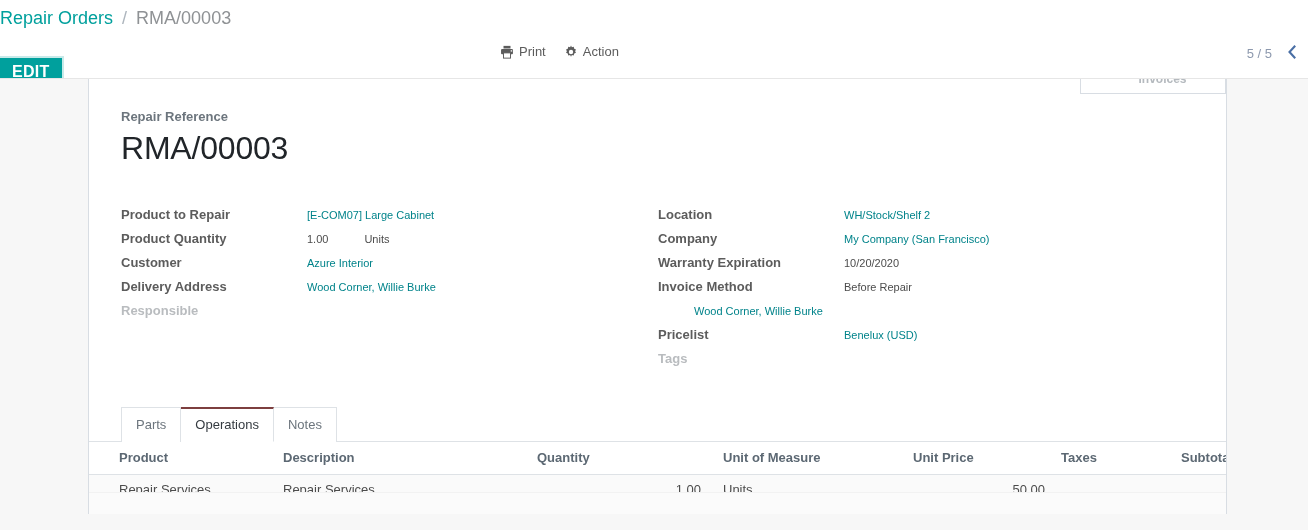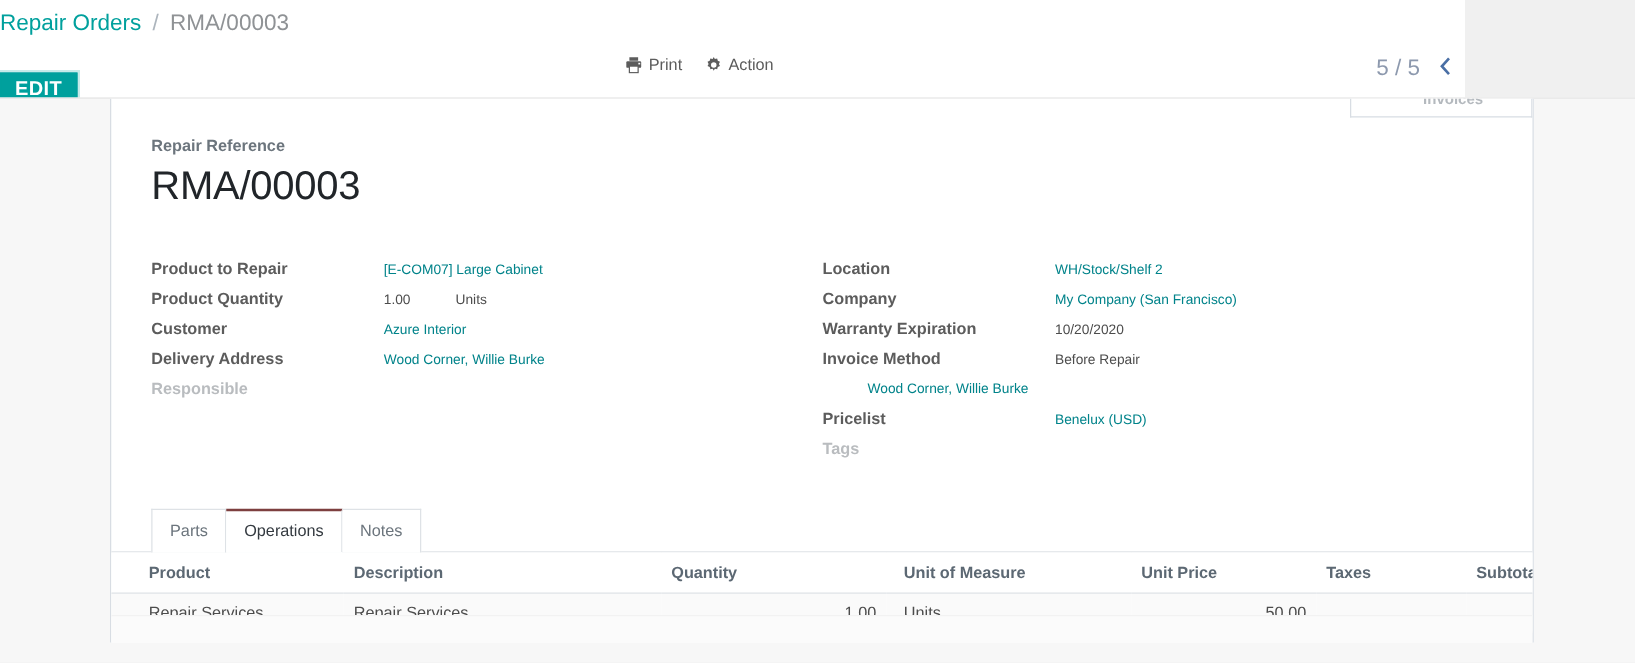--- a/index.html
+++ b/index.html
@@ -10,21 +10,21 @@
     background: #f0f0f0;
     font-family: "Liberation Sans", sans-serif;
     font-size: 13px;
     color: #4c4c4c;
     -webkit-font-smoothing: antialiased;
   }
 
   
   .control-panel {
     background: #ffffff;
-    width: 1172px;
+    width: 1308px;
     height: 78px;
     position: relative;
   }
   .breadcrumb {
     position: absolute;
     left: 0px; top: 6px;
     font-size: 18px;
     line-height: 24px;
     white-space: nowrap;
   }
@@ -89,21 +89,21 @@
 
   .pager {
     position: absolute;
     right: 10px; top: 44px;
     display: flex;
     align-items: center;
     gap: 14px;
   }
   .pager-value {
     color: #8d99ae;
-    font-size: 18px;
+    font-size: 13px;
     white-space: nowrap;
     cursor: pointer;
   }
   .pager-prev { cursor: pointer; display: block; }
 
   
   .canvas {
     position: relative;
     width: 1308px;
     height: 452px;

